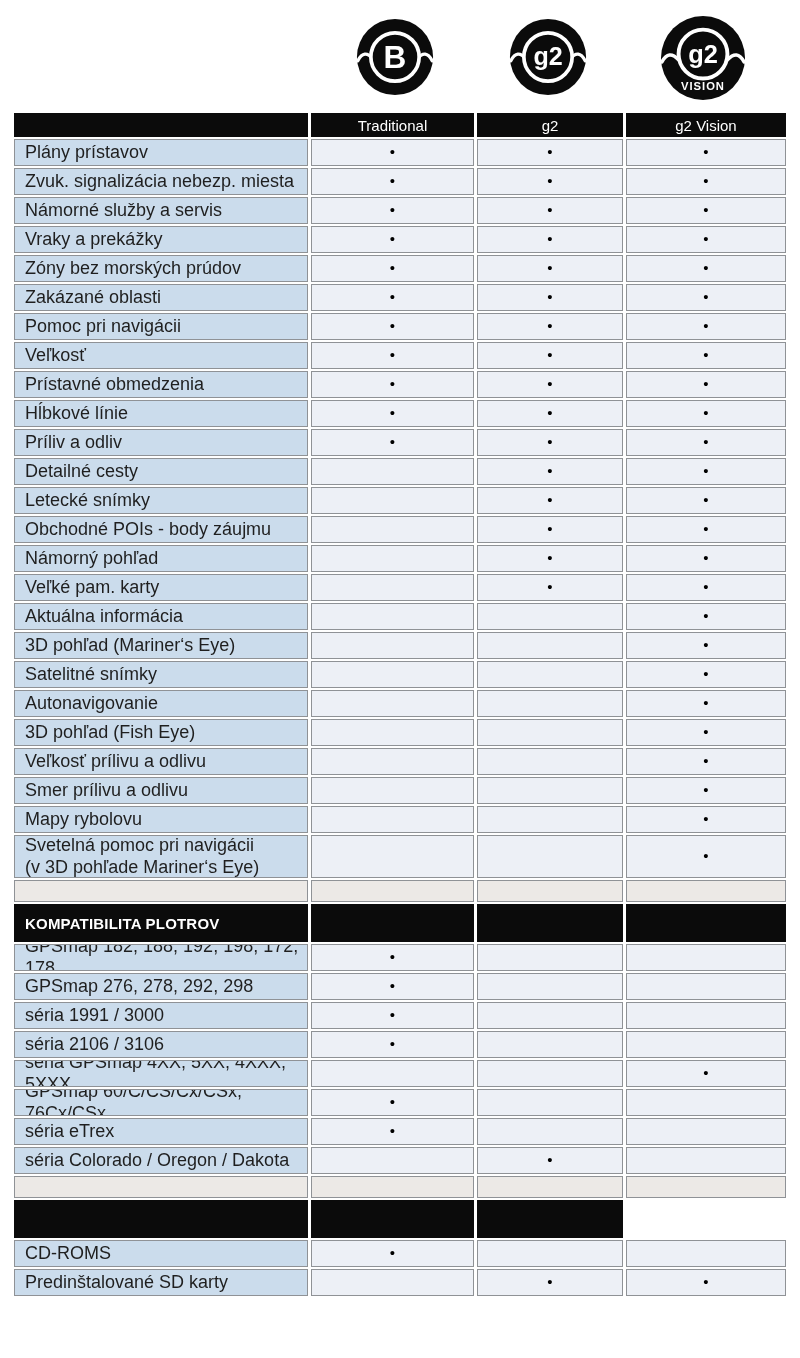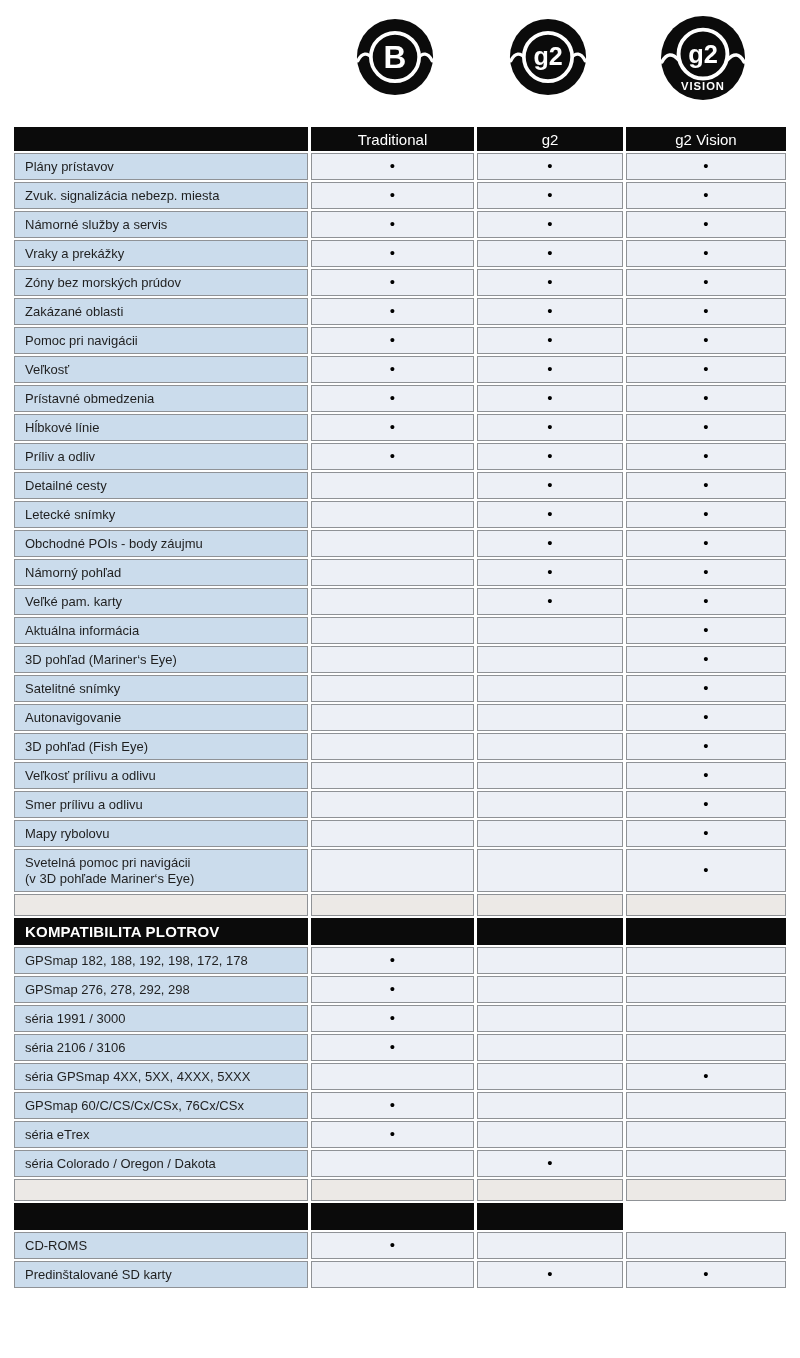--- a/index.html
+++ b/index.html
@@ -15,56 +15,56 @@
   html,body{background:#ffffff;}
   body{
     width:800px;height:1358px;position:relative;
     font-family:"Liberation Sans", sans-serif;
     color:var(--text);
   }
   
   .logo-strip{position:absolute;left:0;top:0;width:800px;height:118px;}
   .logo{position:absolute;}
   
-  .table{position:absolute;left:14px;top:127px;width:772px;}
+  .table{position:absolute;left:14px;top:113px;width:772px;}
   .row{
     display:grid;
     grid-template-columns:294px 163px 146px 160px;
     column-gap:3px;
     margin-bottom:2px;
   }
   .cell{
     border:1px solid var(--border);
     background:var(--cell-bg);
     overflow:hidden;
   }
   .label-cell{
     background:var(--label-bg);
     padding-left:10px;
-    font-size:13px;
+    font-size:18px;
     display:flex;flex-direction:column;justify-content:center;
     line-height:1.22;
   }
   .dot-cell{
     display:flex;align-items:center;justify-content:center;
     font-size:15px;color:#000;
   }
   .header-row .cell{
     background:var(--header-bg);
     border-color:var(--header-bg);
     color:var(--header-text);
     display:flex;align-items:center;justify-content:center;
     font-size:15px;
   }
   .header-row .cell{height:24px;}
   .feature-row .cell{height:27px;}
   .feature-row.two-line .cell{height:43px;}
   .spacer-row .cell{height:22px;background:var(--spacer-bg);}
   .section-header-row .cell{
-    height:27px;
+    height:38px;
     background:var(--header-bg);
     border-color:var(--header-bg);
     color:var(--header-text);
   }
   .section-header-row .section-title{
     display:flex;align-items:center;
     padding-left:10px;
     font-size:15px;font-weight:bold;
     letter-spacing:.2px;
   }

